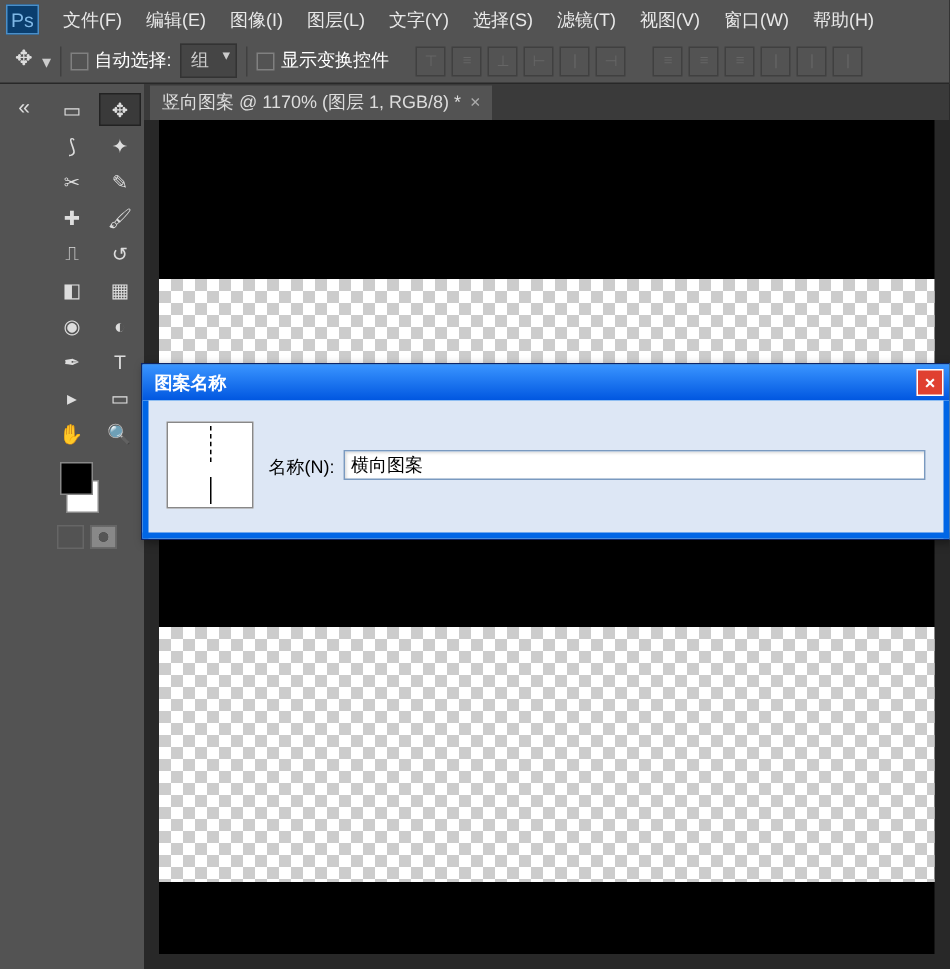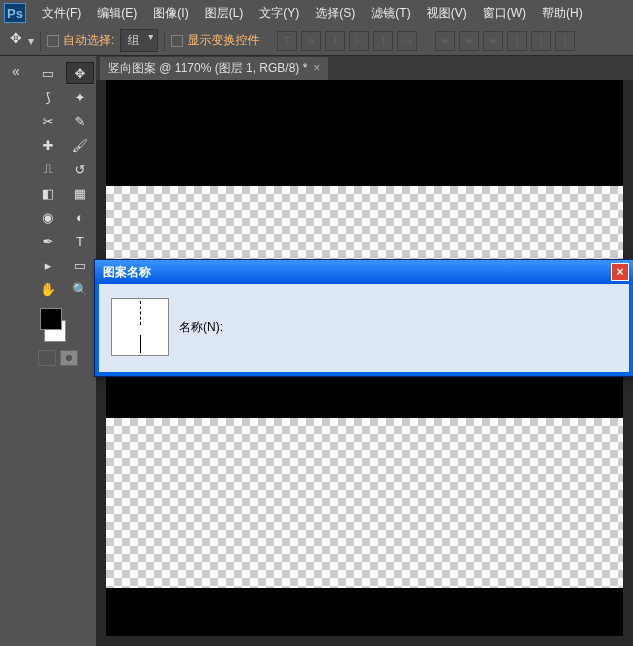--- a/index.html
+++ b/index.html
@@ -17,21 +17,21 @@
   background: #535353;
   display: flex;
   align-items: center;
   padding-left: 4px;
 }
 .ps-logo {
   width: 22px; height: 20px;
   background: #0a3e6e;
   border: 1px solid #4a8fc9;
   display: flex; align-items: center; justify-content: center;
-  color: #7fb8e6; font-weight: bold; font-size: 13px;
+  color: #7fb8e6; font-weight: normal; font-size: 13px;
   margin-right: 8px;
 }
 .menu-item {
   padding: 20px 8px;
   cursor: pointer;
   color: #e8e8e8;
 }
 .options-bar {
   height: 30px;
   background: #535353;
@@ -54,21 +54,21 @@
   width: 1px; height: 20px; background: #404040;
   margin: 0 6px;
 }
 .checkbox {
   width: 12px; height: 12px;
   border: 1px solid #808080;
   background: #535353;
   margin-right: 4px;
   display: inline-block; vertical-align: middle;
 }
-.opt-label { color: #fdba74; margin-right: 6px; }
+.opt-label { color: #ffffff; margin-right: 6px; }
 .select-box {
   background: #454545;
   border: 1px solid #333;
   padding: 2px 18px 2px 6px;
   color: #ccc;
   position: relative;
 }
 .select-box::after {
   content: "▾"; position: absolute; right: 4px; top: 1px; font-size: 10px;
 }
@@ -169,21 +169,21 @@
     linear-gradient(-45deg, transparent 75%, #ccc 75%);
   background-size: 16px 16px;
   background-position: 0 0, 0 8px, 8px -8px, -8px 0;
   background-color: #fff;
 }
 .checker1 { top: 106px; height: 156px; }
 .checker2 { top: 338px; height: 170px; }
 
 .dialog {
   position: absolute;
-  left: 94px; top: 259px;
+  left: 94px; top: 242px;
   width: 540px;
   background: #7dd3fc;
   border: 1px solid #0a246a;
   box-shadow: 2px 2px 6px rgba(0,0,0,.4);
   z-index: 100;
 }
 .dlg-title {
   height: 24px;
   background: linear-gradient(to bottom, #3a95ff, #0056e0);
   color: #fff;
@@ -350,15 +350,16 @@
     <span>图案名称</span>
     <div class="dlg-close">×</div>
   </div>
   <div class="dlg-body">
     <div class="preview-box">
       <div class="preview-line"></div>
       <div class="preview-line2"></div>
     </div>
     <div class="name-row">
       <span>名称(N):</span>
+      <input class="name-input" value="横向图案" style="">
     </div>
   </div>
 </div>
 
 </body></html>

